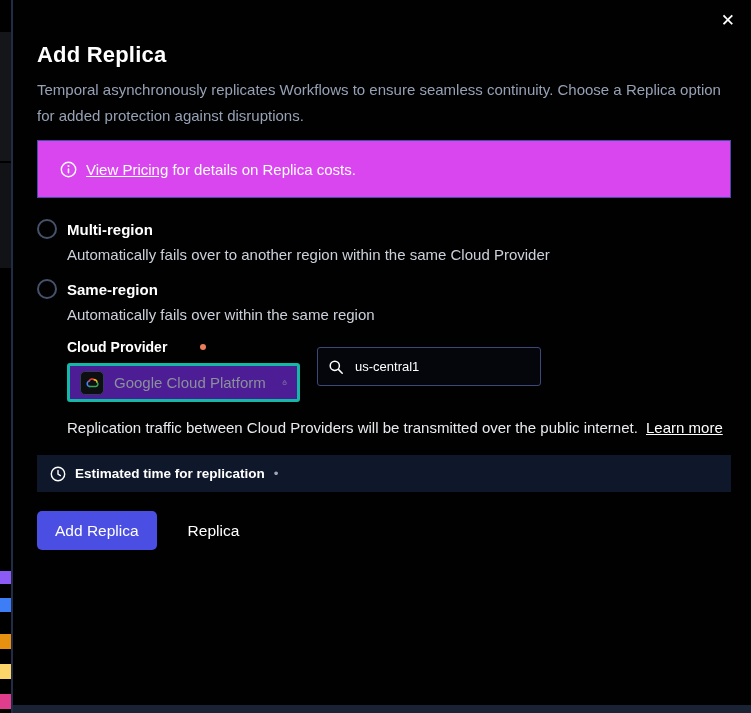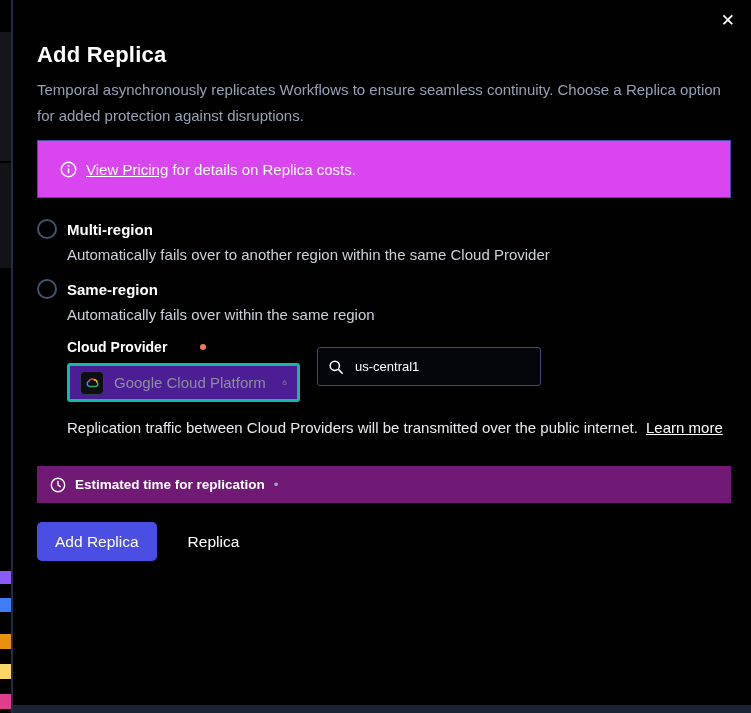--- a/index.html
+++ b/index.html
@@ -103,22 +103,22 @@
   .region-input {
     background: transparent; border: none; outline: none;
     color: #fff; font-size: 13px; font-weight: 500; width: 160px;
     font-family: "Liberation Sans", sans-serif;
   }
   .form-note { margin: 17px 0 0 30px; font-size: 15px; color: #e8eaee; }
   .note-link { color: #fff; text-decoration: underline; cursor: pointer; margin-left: 4px; }
 
   
   .estimate-banner {
-    margin-top: 30px; height: 37px;
-    background: #701a75;
+    margin-top: 19px; height: 37px;
+    background: #0f172a;
     display: flex; align-items: center; gap: 9px;
     padding: 0 13px;
   }
   .estimate-label { font-size: 13.5px; font-weight: 700; color: #fff; }
   .estimate-sep { color: #9aa7bd; font-size: 13.5px; }
   .estimate-value { font-family: "DejaVu Sans Mono", monospace; font-size: 13.5px; color: #8495b1; }
 
   
   .actions { margin-top: 19px; display: flex; align-items: center; gap: 31px; }
   .submit-btn {

